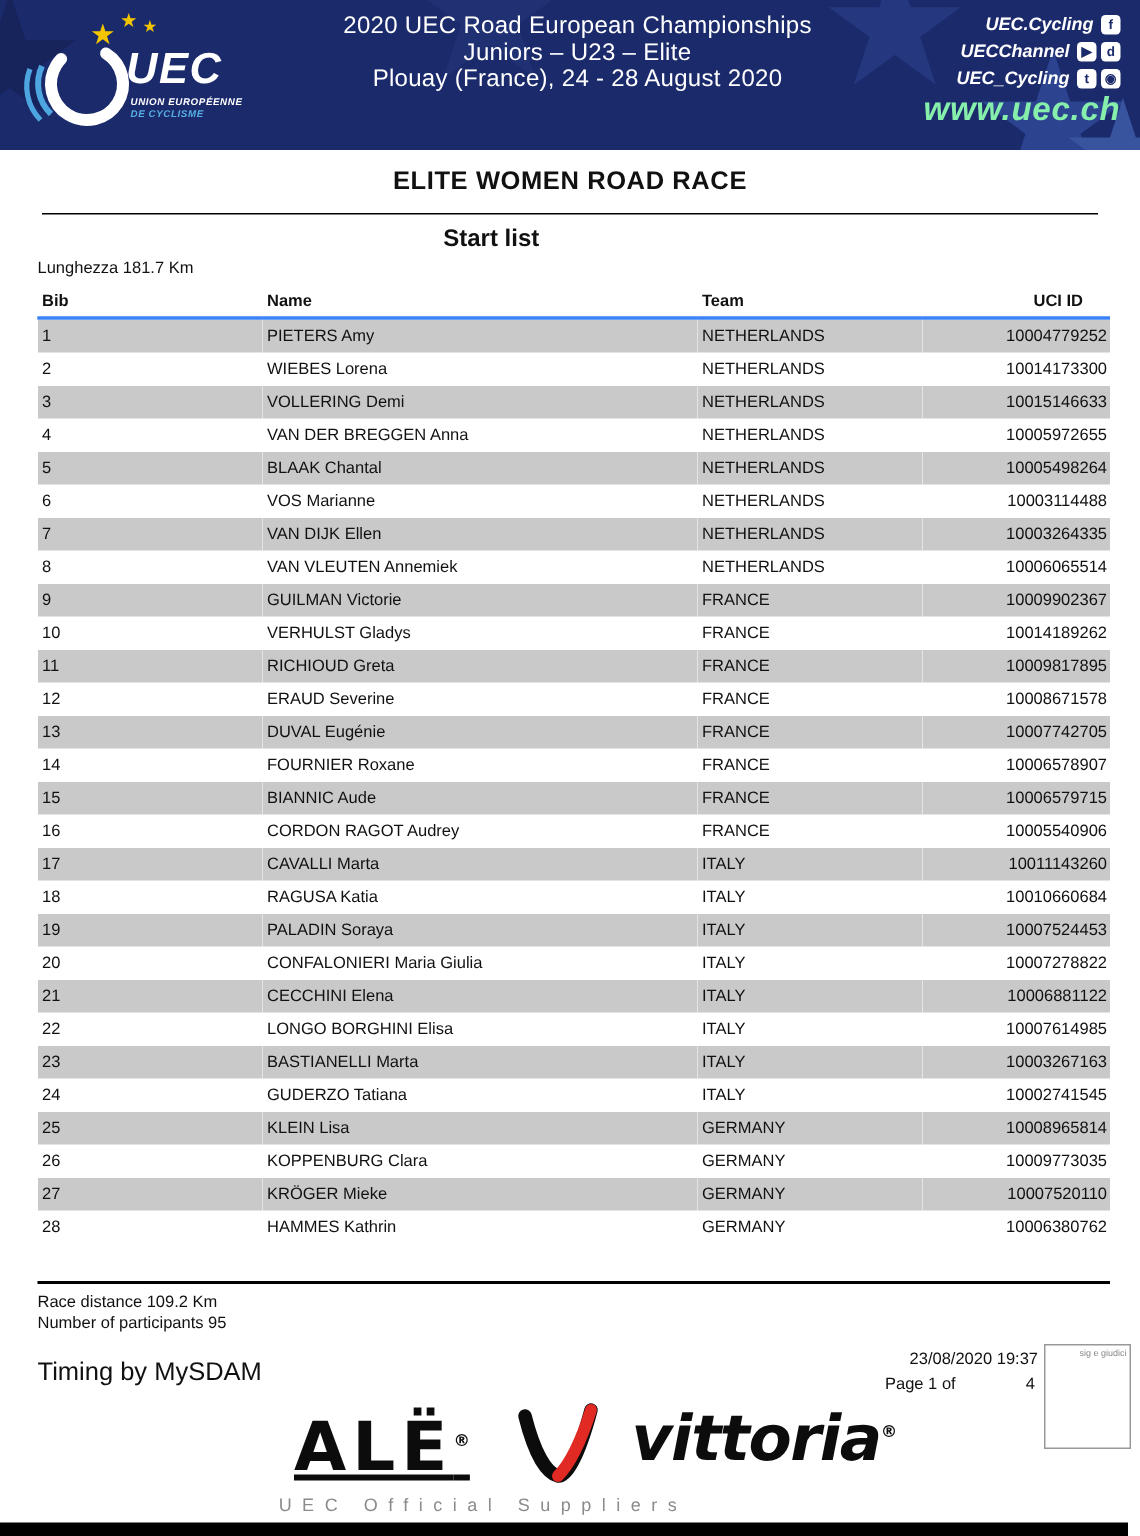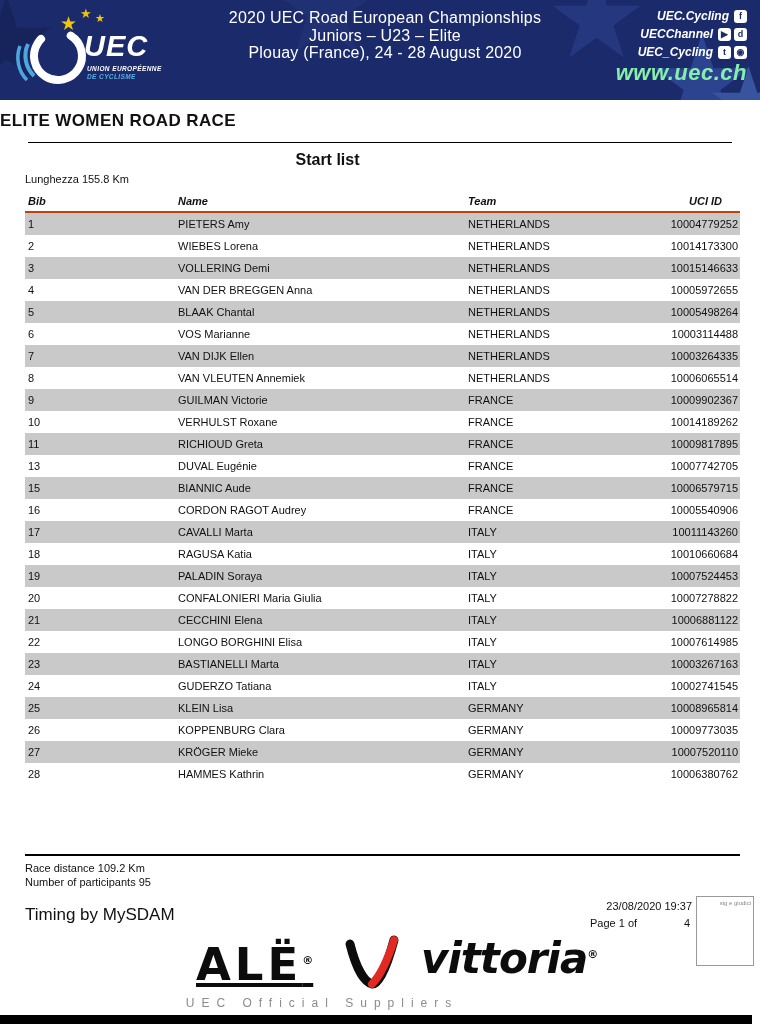--- a/index.html
+++ b/index.html
@@ -24,31 +24,31 @@
   .banner-line{color:#ffffff;font-weight:normal;font-size:16px;line-height:17.5px;letter-spacing:.2px;}
 
   .social{position:absolute;right:13px;top:5px;}
   .social-row{display:flex;justify-content:flex-end;align-items:flex-end;gap:3px;height:18px;}
   .social-label{color:#fff;font-weight:bold;font-style:italic;font-size:12px;margin-right:2px;white-space:nowrap;}
   .icon-box{width:13px;height:13px;background:#fff;border-radius:3px;color:#1b2a6b;
             font-size:9px;font-weight:bold;display:flex;align-items:center;justify-content:center;line-height:1;}
   .website{color:#86efac;font-weight:bold;font-style:italic;font-size:22px;margin-top:1px;text-align:right;letter-spacing:.5px;}
 
   
-  .page-title{position:absolute;top:111px;left:0;width:760px;
+  .page-title{position:absolute;top:111px;left:0;width:760px;text-align:center;
               font-size:17px;font-weight:bold;letter-spacing:.4px;}
   .rule-1{position:absolute;top:142px;left:28px;width:704px;height:1px;background:#000;}
   .subtitle{position:absolute;top:151px;left:0;width:655px;text-align:center;font-size:16px;font-weight:bold;}
   .length-note{position:absolute;top:173px;left:25px;font-size:11px;}
 
   
   .startlist{position:absolute;top:190px;left:25px;width:715px;border-collapse:collapse;
              table-layout:fixed;font-size:11px;}
   .startlist th{text-align:left;font-weight:bold;height:17px;vertical-align:bottom;
-                padding:0 0 4px 3px;border-bottom:2px solid #c2410c;font-size:11px;font-style:italic;}
+                padding:0 0 4px 3px;border-bottom:2px solid #3b82f6;font-size:11px;}
   .startlist th.col-uci{text-align:right;padding-right:18px;}
   .startlist td{height:22px;padding:0 0 0 3px;vertical-align:middle;overflow:hidden;white-space:nowrap;}
   .startlist td.cell-uci{text-align:right;padding-right:2px;}
   .startlist tbody tr:nth-child(odd){background:#c9c9c9;}
 
   
   .rule-2{position:absolute;top:854px;left:25px;width:715px;height:2px;background:#000;}
   .race-distance{position:absolute;top:862px;left:25px;font-size:11px;}
   .participants{position:absolute;top:876px;left:25px;font-size:11px;}
   .timing{position:absolute;top:905px;left:25px;font-size:17px;}
@@ -117,21 +117,21 @@
         <span class="icon-box">t</span>
         <span class="icon-box">◉</span>
       </div>
       <div class="website">www.uec.ch</div>
     </div>
   </div>
 
   <div class="page-title">ELITE WOMEN ROAD RACE</div>
   <div class="rule-1"></div>
   <div class="subtitle">Start list</div>
-  <div class="length-note">Lunghezza 155.8 Km</div>
+  <div class="length-note">Lunghezza 181.7 Km</div>
 
   <table class="startlist">
     <colgroup>
         <col style="width:150px">
         <col style="width:290px">
         <col style="width:150px">
         <col style="width:125px">
       </colgroup>
     <thead>
       <tr>
@@ -200,40 +200,52 @@
 
     <tr>
       <td>9</td>
       <td>GUILMAN Victorie</td>
       <td>FRANCE</td>
       <td class="cell-uci">10009902367</td>
     </tr>
 
     <tr>
       <td>10</td>
-      <td>VERHULST Roxane</td>
+      <td>VERHULST Gladys</td>
       <td>FRANCE</td>
       <td class="cell-uci">10014189262</td>
     </tr>
 
     <tr>
       <td>11</td>
       <td>RICHIOUD Greta</td>
       <td>FRANCE</td>
       <td class="cell-uci">10009817895</td>
     </tr>
 
+    <tr>
+      <td>12</td>
+      <td>ERAUD Severine</td>
+      <td>FRANCE</td>
+      <td class="cell-uci">10008671578</td>
+    </tr>
 
     <tr>
       <td>13</td>
       <td>DUVAL Eugénie</td>
       <td>FRANCE</td>
       <td class="cell-uci">10007742705</td>
     </tr>
 
+    <tr>
+      <td>14</td>
+      <td>FOURNIER Roxane</td>
+      <td>FRANCE</td>
+      <td class="cell-uci">10006578907</td>
+    </tr>
 
     <tr>
       <td>15</td>
       <td>BIANNIC Aude</td>
       <td>FRANCE</td>
       <td class="cell-uci">10006579715</td>
     </tr>
 
     <tr>
       <td>16</td>

